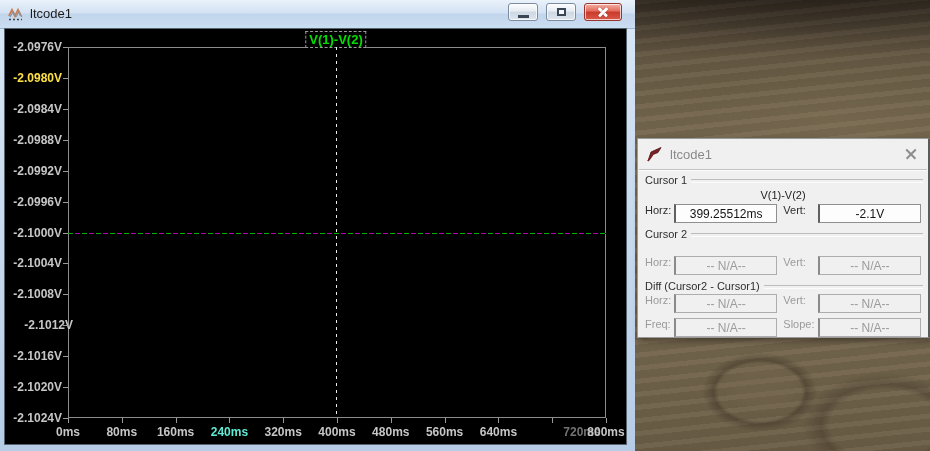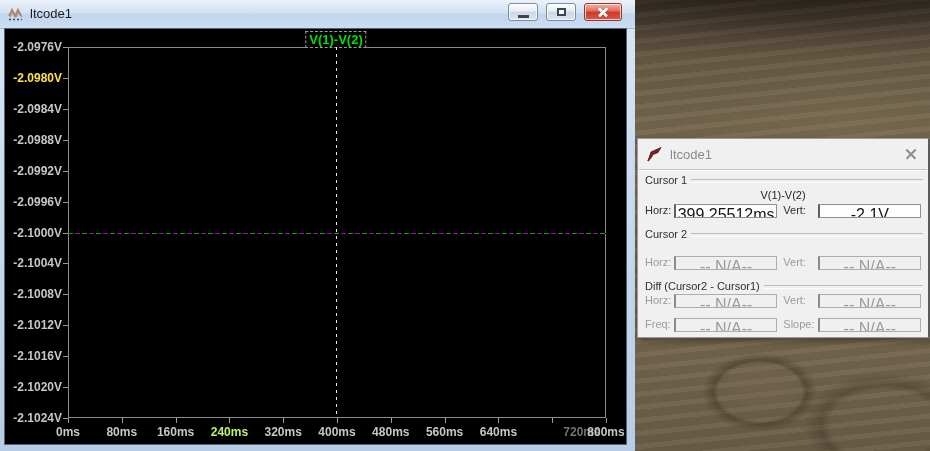--- a/index.html
+++ b/index.html
@@ -70,21 +70,21 @@
   .gx2{transform:translate(-50%,-50%) rotate(-45deg);}
   .dlg-sep{height:0;border-top:1px solid #c3c3c3;border-bottom:1px solid #fbfbfb;margin:0 1px;}
   .section-header{display:flex;align-items:center;height:14px;margin:2px 5px 0 5px;}
   .section-label{padding:0 4px 0 2px;white-space:nowrap;color:#2e2e2e;}
   .section-line{flex:1;height:2px;border-top:1px solid #bdbdbd;border-bottom:1px solid #fcfcfc;margin-top:2px;}
   .trace-name{height:16px;text-align:center;color:#1d1d1d;line-height:16px;}
   .field-row{display:flex;align-items:flex-start;margin:1px 7px 0 7px;height:21px;}
   .f-label{width:32px;color:#2e2e2e;}
   .f-label.dim{color:#9b9b9b;}
   .f-label.right{width:38px;margin-left:auto;text-align:left;padding-left:6px;}
-  .f-box{height:14px;line-height:19px;text-align:center;font-size:16px;box-sizing:border-box;
+  .f-box{height:19px;line-height:19px;text-align:center;font-size:12px;box-sizing:border-box;
     background:#fdfdfd;color:#141414;border:1px solid #8f8f8f;border-left:2px solid #606060;
     width:114px;overflow:hidden;white-space:nowrap;}
   .f-box.dim{background:#f0f0f0;color:#9b9b9b;border-color:#adadad;border-left-color:#8a8a8a;}
   .gap{height:14px;}
   .gap-sm{height:2px;}
 </style>
 </head>
 <body>
 
 <div class="stage">
@@ -131,35 +131,35 @@
         <div class="ytick-label" style="top: 133.667px; color: rgb(198, 198, 198);">-2.0992V</div>
         <div class="ytick-mark" style="top: 141.667px;"></div>
         <div class="ytick-label" style="top: 164.583px; color: rgb(198, 198, 198);">-2.0996V</div>
         <div class="ytick-mark" style="top: 172.583px;"></div>
         <div class="ytick-label" style="top: 195.5px; color: rgb(198, 198, 198);">-2.1000V</div>
         <div class="ytick-mark" style="top: 203.5px;"></div>
         <div class="ytick-label" style="top: 226.417px; color: rgb(198, 198, 198);">-2.1004V</div>
         <div class="ytick-mark" style="top: 234.417px;"></div>
         <div class="ytick-label" style="top: 257.333px; color: rgb(198, 198, 198);">-2.1008V</div>
         <div class="ytick-mark" style="top: 265.333px;"></div>
-        <div class="ytick-label" style="top: 288.25px; color: rgb(198, 198, 198);">-2.1012V</div>
+        <div class="ytick-label" style="top: 288.25px; color: rgb(198, 198, 198); padding-left: 11px;">-2.1012V</div>
         <div class="ytick-mark" style="top: 296.25px;"></div>
         <div class="ytick-label" style="top: 319.167px; color: rgb(198, 198, 198);">-2.1016V</div>
         <div class="ytick-mark" style="top: 327.167px;"></div>
         <div class="ytick-label" style="top: 350.083px; color: rgb(198, 198, 198);">-2.1020V</div>
         <div class="ytick-mark" style="top: 358.083px;"></div>
         <div class="ytick-label" style="top: 381px; color: rgb(198, 198, 198);">-2.1024V</div>
         <div class="ytick-mark" style="top: 389px;"></div>
         <div class="xtick-label" style="left: 33px; color: rgb(198, 198, 198);">0ms</div>
         <div class="xtick-mark" style="left: 63px;"></div>
         <div class="xtick-label" style="left: 86.8px; color: rgb(198, 198, 198);">80ms</div>
         <div class="xtick-mark" style="left: 116.8px;"></div>
         <div class="xtick-label" style="left: 140.6px; color: rgb(198, 198, 198);">160ms</div>
         <div class="xtick-mark" style="left: 170.6px;"></div>
-        <div class="xtick-label" style="left: 194.4px; color: #bef264;">240ms</div>
+        <div class="xtick-label" style="left: 194.4px; color: #5eead4;">240ms</div>
         <div class="xtick-mark" style="left: 224.4px;"></div>
         <div class="xtick-label" style="left: 248.2px; color: rgb(198, 198, 198);">320ms</div>
         <div class="xtick-mark" style="left: 278.2px;"></div>
         <div class="xtick-label" style="left: 302px; color: rgb(198, 198, 198);">400ms</div>
         <div class="xtick-mark" style="left: 332px;"></div>
         <div class="xtick-label" style="left: 355.8px; color: rgb(198, 198, 198);">480ms</div>
         <div class="xtick-mark" style="left: 385.8px;"></div>
         <div class="xtick-label" style="left: 409.6px; color: rgb(198, 198, 198);">560ms</div>
         <div class="xtick-mark" style="left: 439.6px;"></div>
         <div class="xtick-label" style="left: 463.4px; color: rgb(198, 198, 198);">640ms</div>

